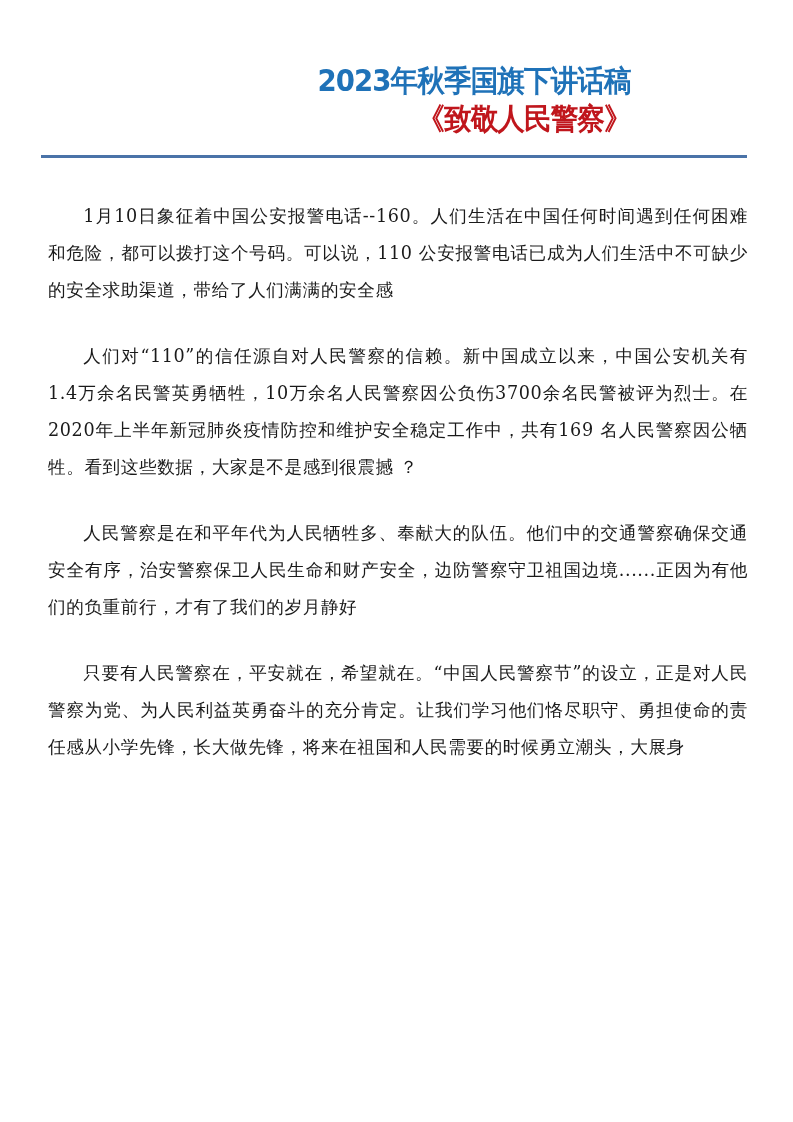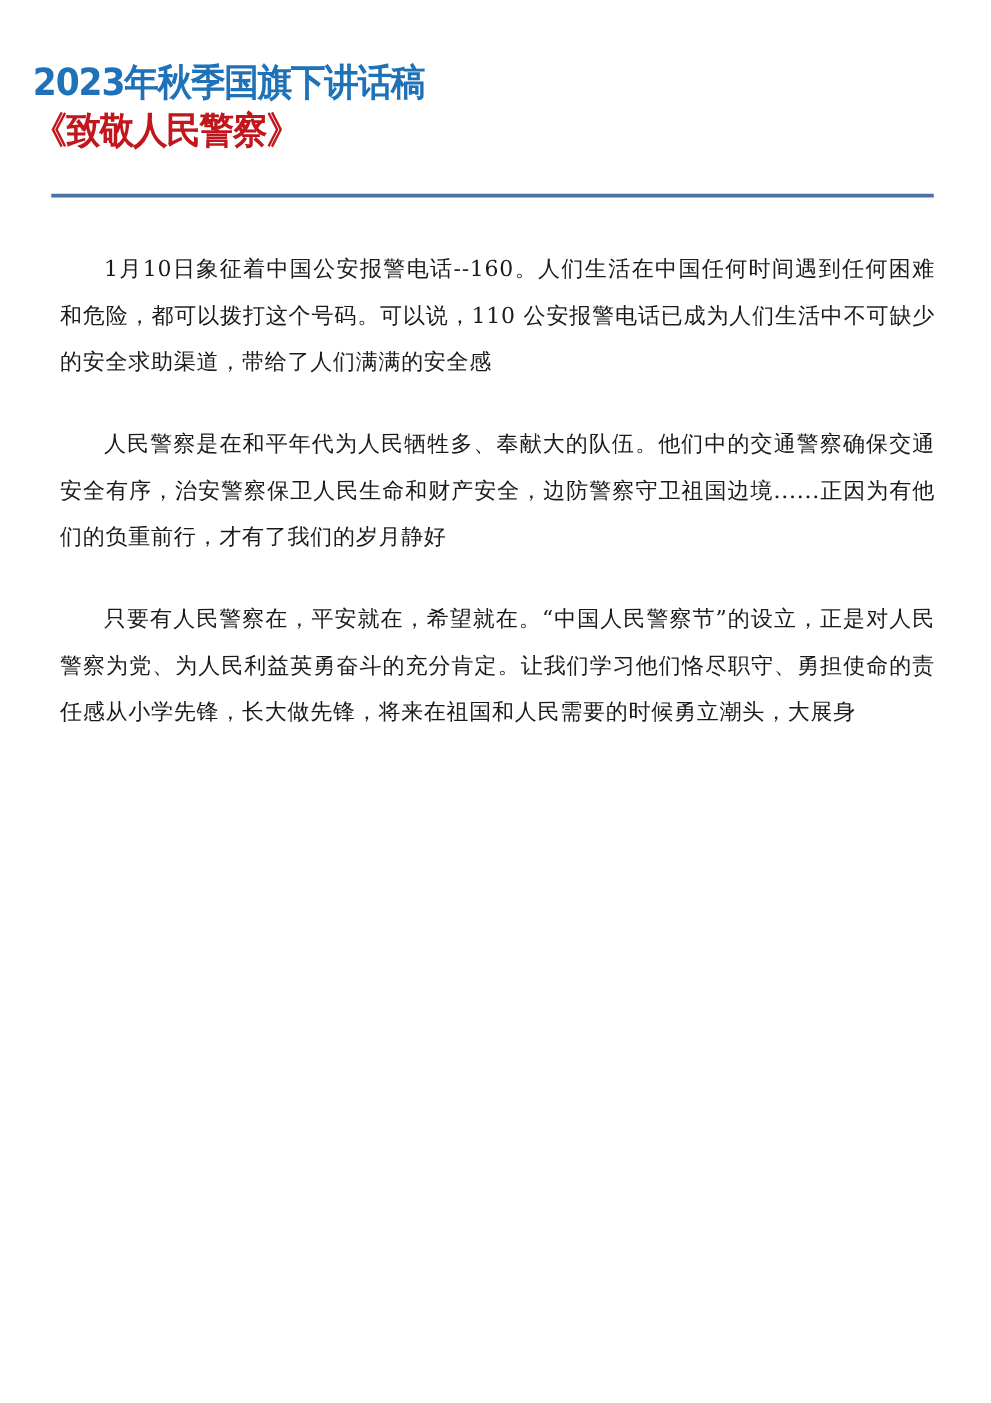--- a/index.html
+++ b/index.html
@@ -18,23 +18,23 @@
   .page {
     position: absolute;
     left: 0; top: 0;
     width: 793px;
     height: 1122px;
     background: #ffffff;
   }
   .title-block {
     position: absolute;
     left: 0;
-    top: 48px;
+    top: 62px;
     width: 657px;
-    text-align: left;
+    text-align: right;
   }
   .title-main {
     font-family: "DejaVu Sans", "Liberation Sans", sans-serif;
     font-weight: bold;
     font-size: 30px;
     line-height: 38px;
     color: #1f72b8;
     letter-spacing: -1px;
     transform: scaleX(0.92);
     transform-origin: center;
@@ -81,16 +81,17 @@
 <div class="page">
   <div class="title-block">
     <span class="title-main">2023年秋季国旗下讲话稿</span>
     <span class="title-sub">《致敬人民警察》</span>
   </div>
 
   <div class="divider"></div>
 
   <div class="body-text">
     <p>1月10日象征着中国公安报警电话--160。人们生活在中国任何时间遇到任何困难和危险，都可以拨打这个号码。可以说，110 公安报警电话已成为人们生活中不可缺少的安全求助渠道，带给了人们满满的安全感</p>
+    <p>人们对“110”的信任源自对人民警察的信赖。新中国成立以来，中国公安机关有1.4万余名民警英勇牺牲，10万余名人民警察因公负伤3700余名民警被评为烈士。在2020年上半年新冠肺炎疫情防控和维护安全稳定工作中，共有169 名人民警察因公牺牲。看到这些数据，大家是不是感到很震撼 ？</p>
     <p>人民警察是在和平年代为人民牺牲多、奉献大的队伍。他们中的交通警察确保交通安全有序，治安警察保卫人民生命和财产安全，边防警察守卫祖国边境......正因为有他们的负重前行，才有了我们的岁月静好</p>
     <p>只要有人民警察在，平安就在，希望就在。“中国人民警察节”的设立，正是对人民警察为党、为人民利益英勇奋斗的充分肯定。让我们学习他们恪尽职守、勇担使命的责任感从小学先锋，长大做先锋，将来在祖国和人民需要的时候勇立潮头，大展身</p>
   </div>
 </div>
 
 </body></html>

